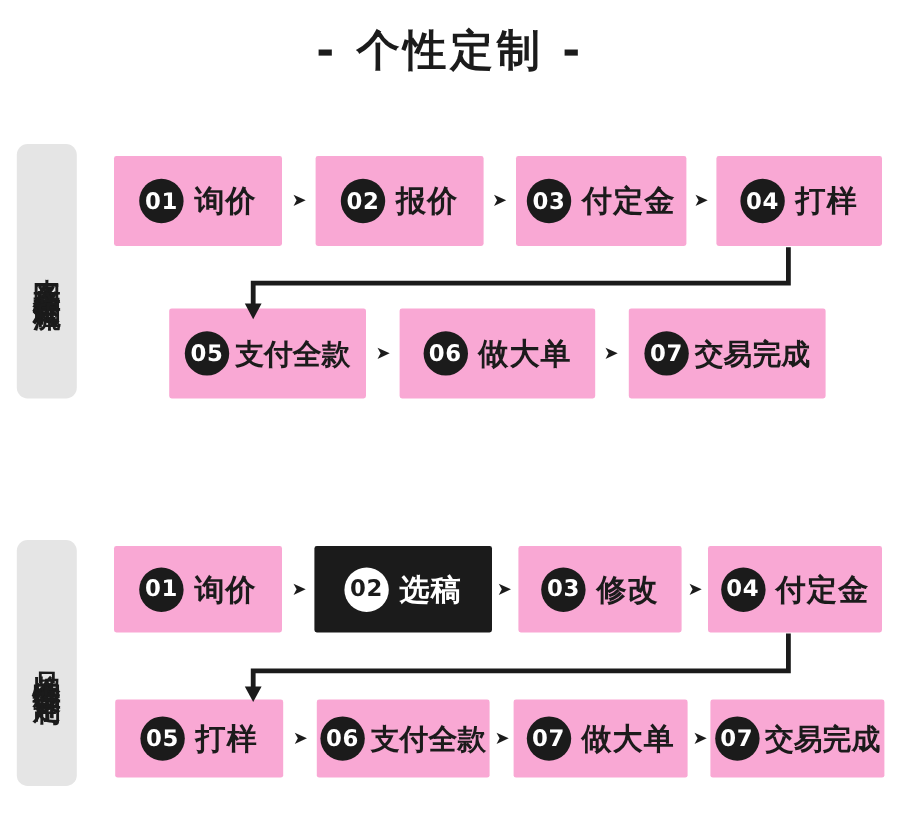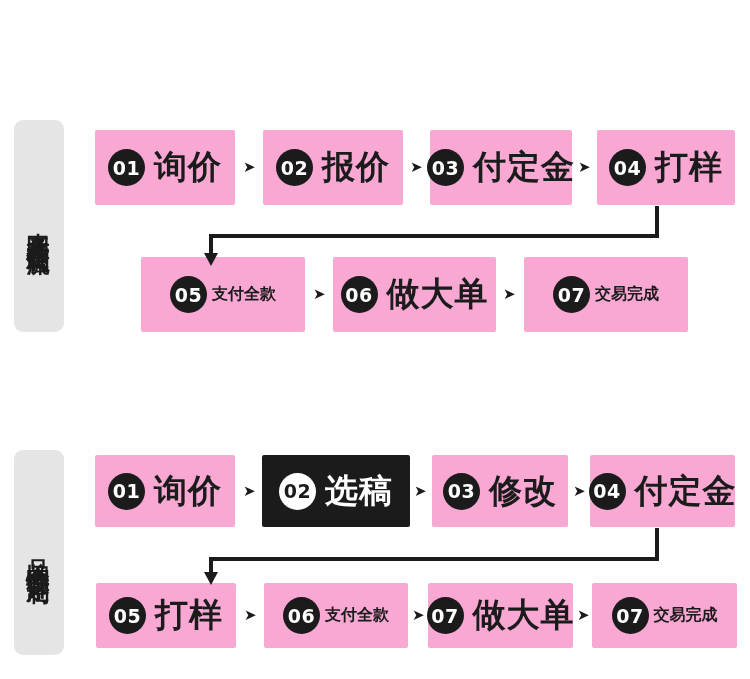--- a/index.html
+++ b/index.html
@@ -9,33 +9,34 @@
          font-size:36px;font-weight:bold;color:#1b1b1b;letter-spacing:3px;}
   .vlabel{position:absolute;left:14px;width:50px;background:#e5e5e5;border-radius:9px;
           writing-mode:vertical-rl;text-orientation:upright;
           display:grid;place-items:center;
           font-size:23px;font-weight:bold;color:#1b1b1b;letter-spacing:3px;}
   .step{position:absolute;background:#f9a8d4;border-radius:2px;color:#1b1b1b;
         display:flex;align-items:center;justify-content:center;gap:9px;}
   .step .num{width:37px;height:37px;flex:0 0 37px;border-radius:50%;background:#1b1b1b;color:#ffffff;
              display:flex;align-items:center;justify-content:center;
              font-size:19px;font-weight:bold;letter-spacing:0.5px;}
-  .step .txt{font-size:33px;font-weight:bold;white-space:nowrap;letter-spacing:1px;}
-  .step.small .txt{font-size:16px;letter-spacing:0;}
+  .step .txt{font-size:25px;font-weight:bold;white-space:nowrap;letter-spacing:1px;}
+  .step.small .txt{font-size:24px;letter-spacing:0;}
   .step.small{gap:5px;}
   .step.dark{background:#1b1b1b;color:#ffffff;}
   .step.dark .num{background:#ffffff;color:#1b1b1b;}
   .arrow{position:absolute;font-size:15px;line-height:15px;color:#1b1b1b;}
   svg.connectors{position:absolute;left:0;top:0;pointer-events:none;}
 </style>
 </head>
 <body>
 
 <div class="canvas">
 
+  <div class="title">- 个性定制 -</div>
 
   <div class="vlabel" style="top:120px;height:212px;">来图来样定制流程</div>
 
   <div class="step" style="left:95px;top:130px;width:140px;height:75px;">
     <span class="num">01</span>
     <span class="txt">询价</span>
   </div>
   <span class="arrow" style="left:243px;top:160px;">➤</span>
   <div class="step" style="left:263px;top:130px;width:140px;height:75px;">
     <span class="num">02</span>

